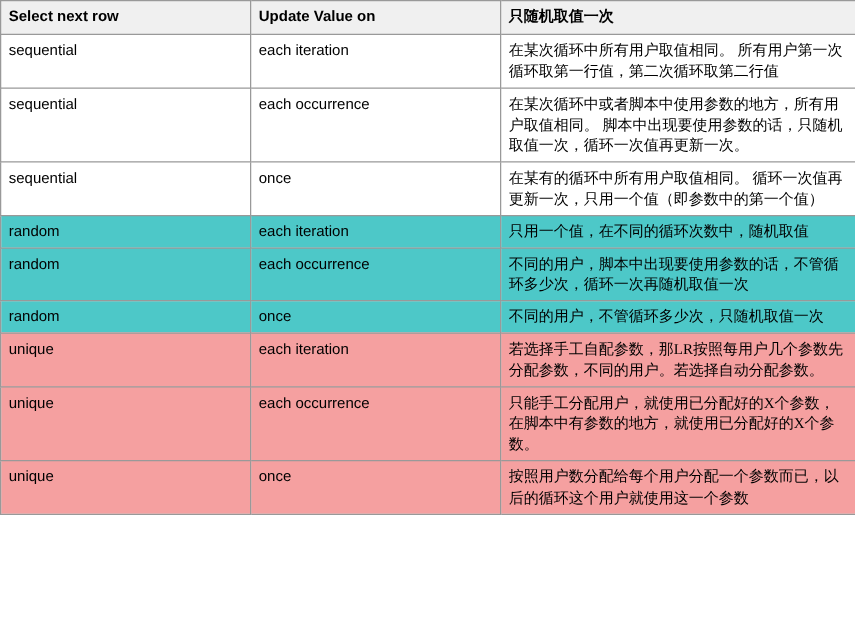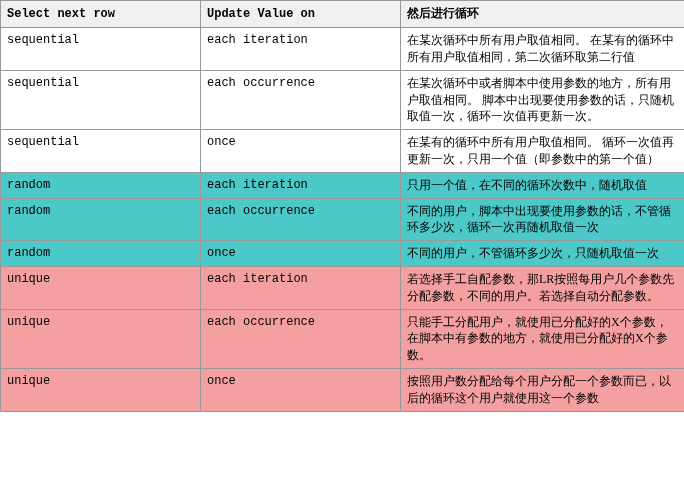--- a/index.html
+++ b/index.html
@@ -41,21 +41,21 @@
     .row-rand-iter { background-color: #4dc8c8; color: #000; }
     .row-rand-occ  { background-color: #4dc8c8; color: #000; }
     .row-rand-once { background-color: #4dc8c8; color: #000; }
 
     
     .row-uniq-iter { background-color: #f5a0a0; color: #000; }
     .row-uniq-occ  { background-color: #f5a0a0; color: #000; }
     .row-uniq-once { background-color: #f5a0a0; color: #000; }
 
     .cell-text {
-      font-family: Liberation Mono, monospace;
+      font-family: Liberation Sans, sans-serif;
       font-size: 12px;
     }
     .cell-zh {
       font-family: SimSun, '宋体', serif;
       font-size: 12px;
     }
   </style>
 </head>
 <body>
 
@@ -67,30 +67,30 @@
   </colgroup>
   <thead>
     <tr>
       <th>
         <span class="cell-text">Select next row</span>
       </th>
       <th>
         <span class="cell-text">Update Value on</span>
       </th>
       <th>
-        <span class="cell-zh">然后进行循环</span>
+        <span class="cell-zh">只随机取值一次</span>
       </th>
     </tr>
   </thead>
   <tbody id="table-body">
   <tr class="row-seq-iter">
         <td class="cell-text">sequential</td>
         <td class="cell-text">each iteration</td>
         <td class="cell-zh">在某次循环中所有用户取值相同。
-在某有的循环中所有用户取值相同，第二次循环取第二行值</td>
+所有用户第一次循环取第一行值，第二次循环取第二行值</td>
       </tr>
       <tr class="row-seq-occ">
         <td class="cell-text">sequential</td>
         <td class="cell-text">each occurrence</td>
         <td class="cell-zh">在某次循环中或者脚本中使用参数的地方，所有用户取值相同。
 脚本中出现要使用参数的话，只随机取值一次，循环一次值再更新一次。</td>
       </tr>
       <tr class="row-seq-once">
         <td class="cell-text">sequential</td>
         <td class="cell-text">once</td>

